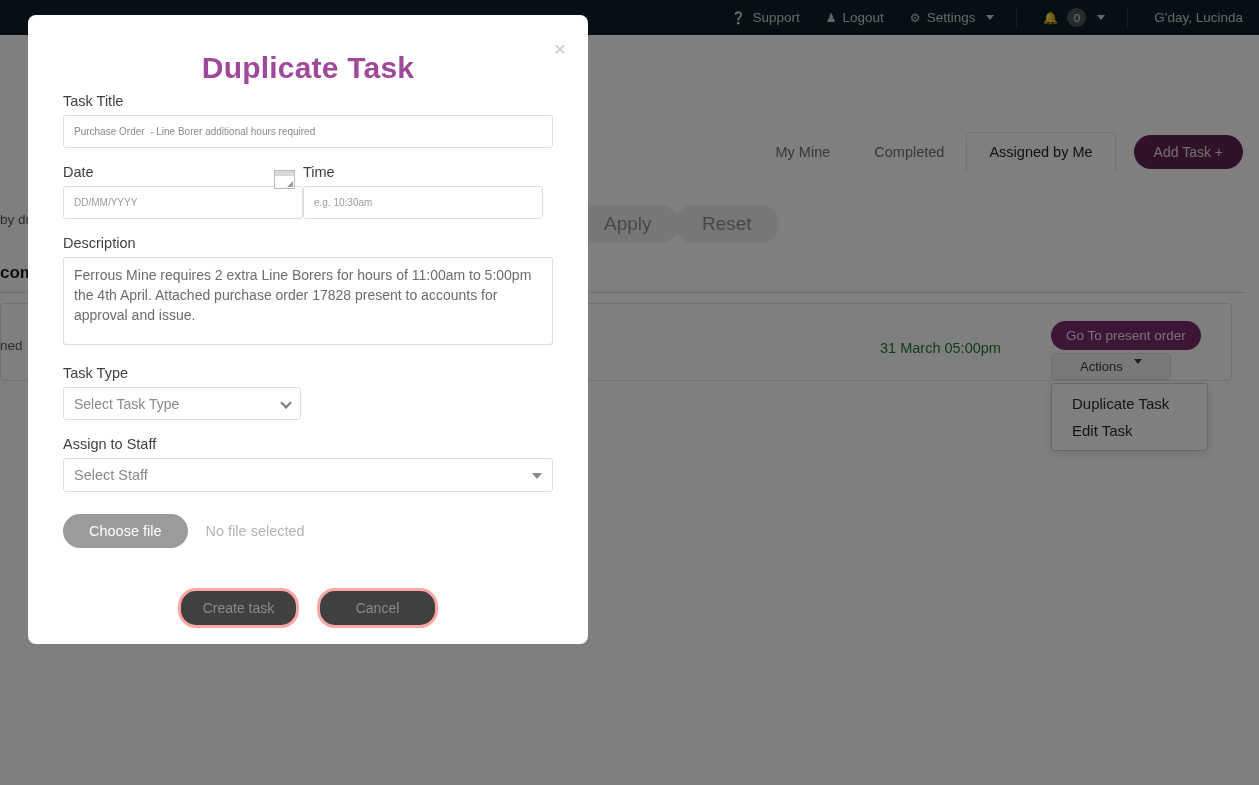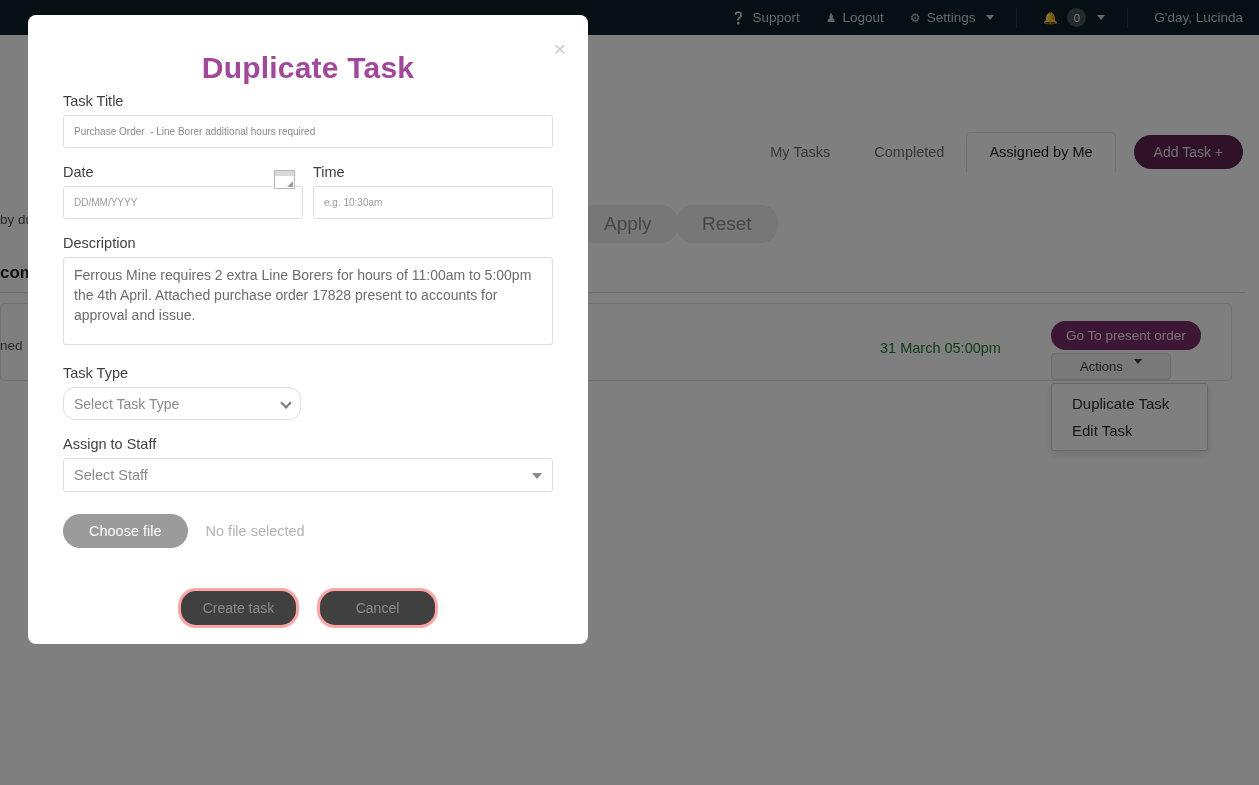--- a/index.html
+++ b/index.html
@@ -201,21 +201,21 @@
     width: 100%; height: 33px;
     border: 1px solid #dedede; border-radius: 3px;
     padding: 4px 10px;
     font-size: 10px; color: #8a8a8a;
     font-family: "Liberation Sans", sans-serif;
     background: #ffffff;
     outline: none;
   }
   .text-input::placeholder { color: #9b9b9b; }
 
-  .row-2 { display: flex; gap: 10px; }
+  .row-2 { display: flex; }
   .col-date { width: 240px; position: relative; }
   .col-time { width: 240px; }
   .date-icon {
     position: absolute; right: 8px; top: 6px;
     width: 21px; height: 19px;
     border: 1px solid #b8b8b8;
     background: linear-gradient(#d9d9d9 0 5px, #ffffff 5px 100%);
     pointer-events: none;
   }
   .date-icon::after {
@@ -230,21 +230,21 @@
     border: 1px solid #dedede; border-radius: 3px;
     padding: 8px 10px;
     font-size: 14px; color: #6c6c6c;
     line-height: 1.42;
     font-family: "Liberation Sans", sans-serif;
     resize: none; outline: none;
   }
 
   .select-native {
     width: 238px; height: 33px;
-    border: 1px solid #dedede; border-radius: 12px;
+    border: 1px solid #dedede; border-radius: 3px;
     padding: 4px 28px 4px 10px;
     font-size: 14px; color: #8a8a8a;
     background: #ffffff;
     font-family: "Liberation Sans", sans-serif;
     -webkit-appearance: none; appearance: none;
     outline: none;
   }
   .select-wrap { position: relative; width: 238px; }
   .select-wrap .chevron {
     position: absolute; right: 11px; top: 12px;
@@ -328,21 +328,21 @@
         <span class="badge-count">0</span>
         <span class="caret-down"></span>
       </div>
       <div class="topbar-sep"></div>
       <div class="topbar-item">
         <span>G'day, Lucinda</span>
       </div>
     </div>
 
     <div class="tabs-row">
-      <div class="tab">My Tasks</div>
+      <div class="tab">My Mine</div>
       <div class="tab">Completed</div>
       <div class="tab active">Assigned by Me</div>
       <button class="btn-add-task">Add Task +</button>
     </div>
 
     <div class="filter-sort">by du</div>
     <button class="btn-pill-plain filter-apply">Apply</button>
     <button class="btn-pill-plain filter-reset">Reset</button>
 
     <div class="section-heading">com</div>

